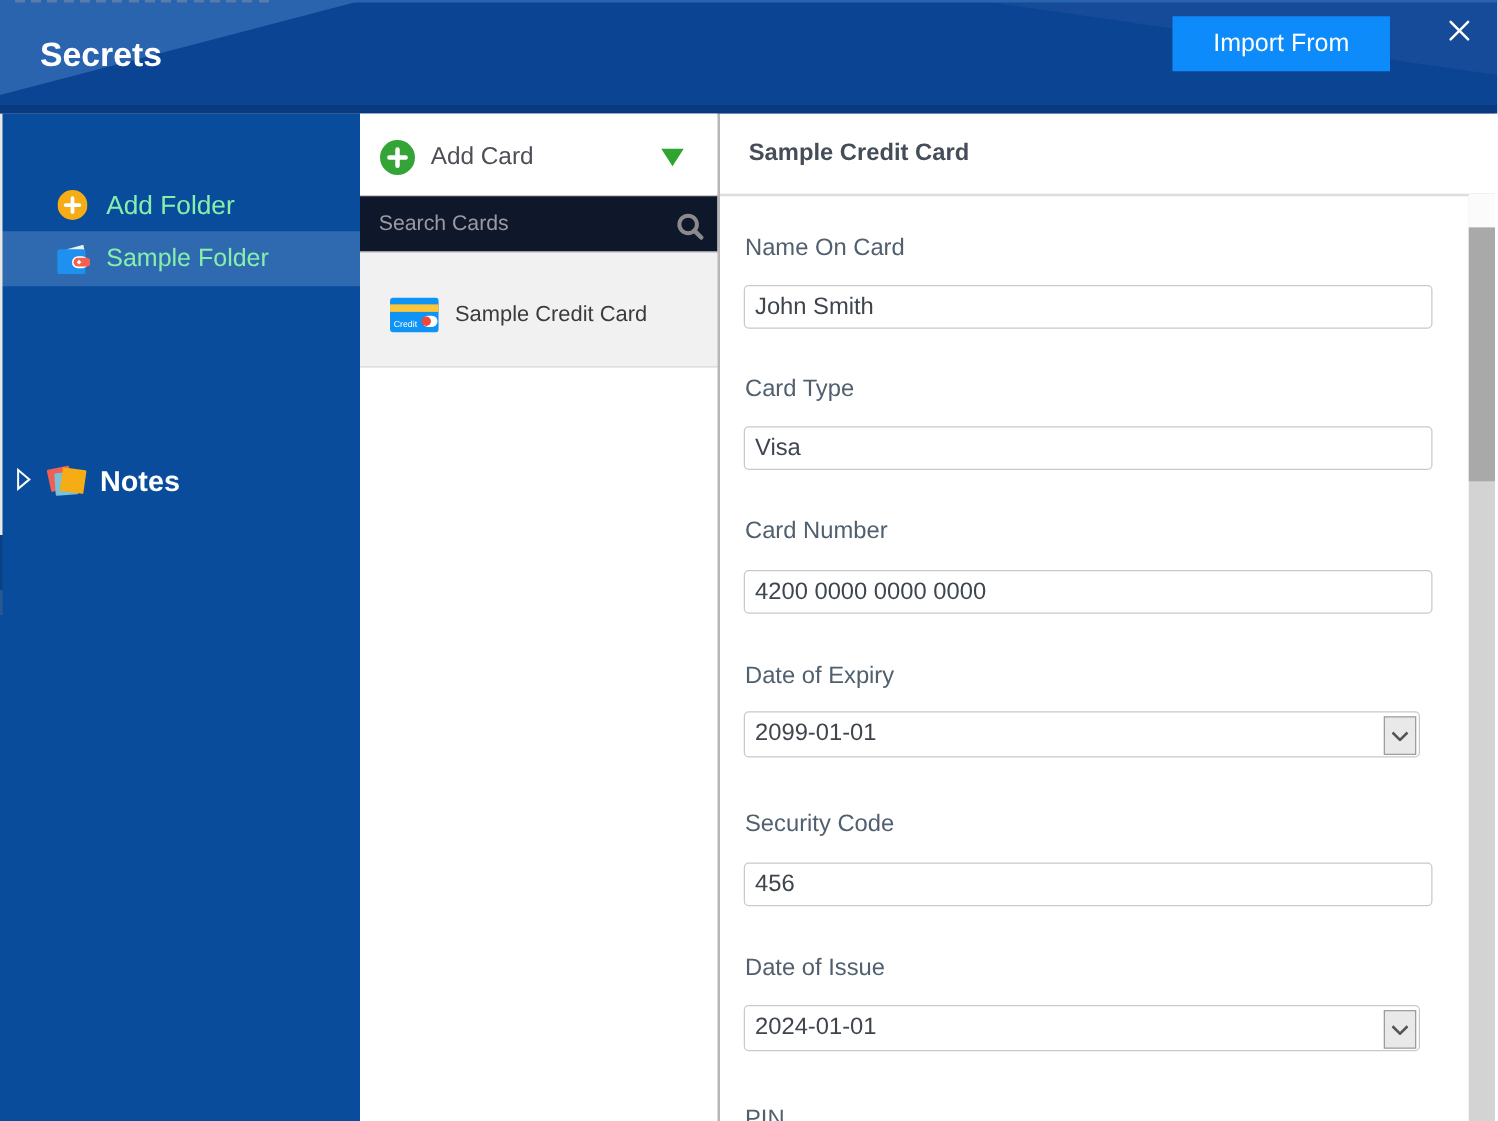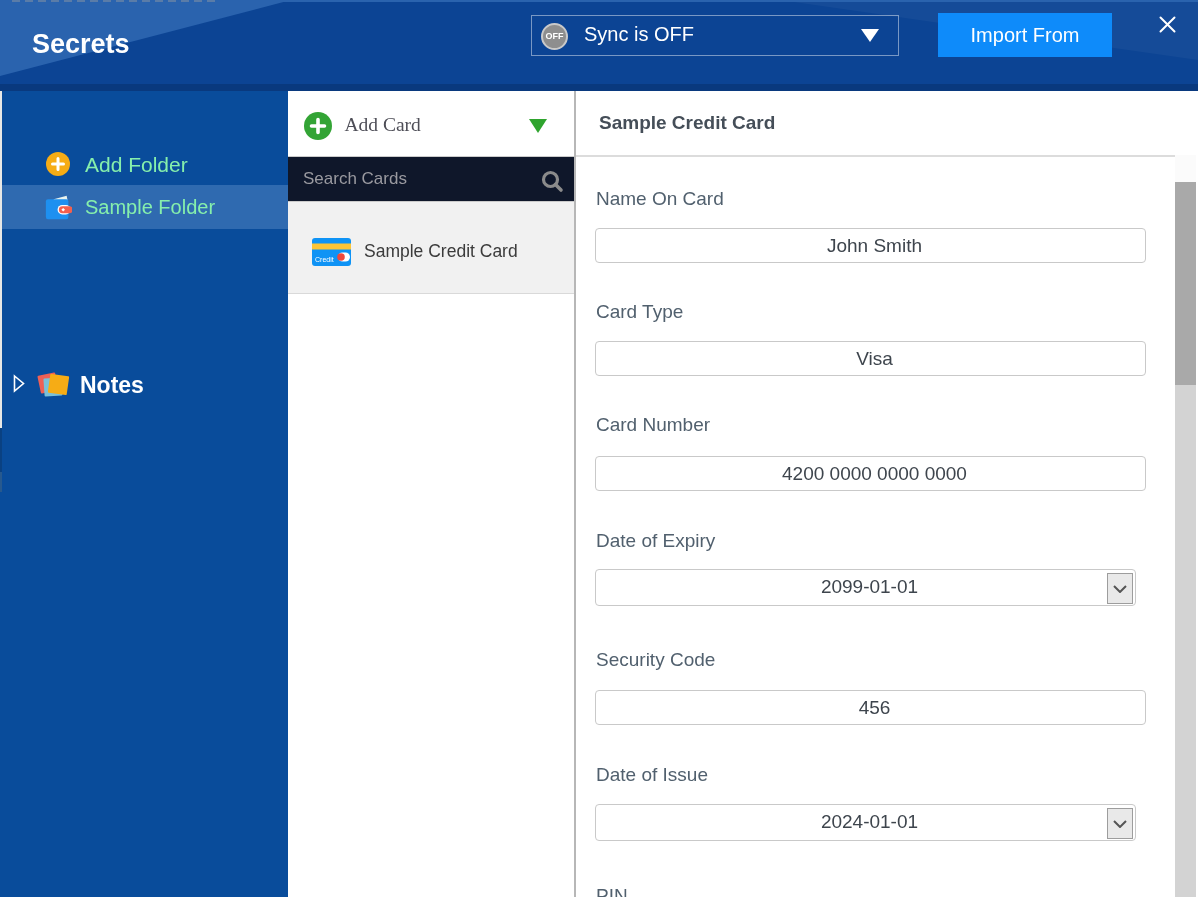--- a/index.html
+++ b/index.html
@@ -42,40 +42,40 @@
   #row-addfolder { top:53px; } #row-addfolder .txt { top:calc(50% + 1px); }
   #row-sample { top:94px; height:44px; background:#2f6ab0; } #row-sample .txt { font-size:20px; }
   #row-pass { top:159px; }
   #row-notes { top:226px;margin-top:48px; }
   .toplabel { font-weight:bold; font-size:23px; left:80px; }
   .sublabel { font-size:21px; left:85px; color:#86efac; }
 
   
   #midcol { left:288px; top:91px; width:286px; height:806px; background:#fff; }
   #divider { left:574px; top:91px; width:2px; height:806px; background:#b7b7b7; }
-  #addcardrow { left:0; top:0; width:286px; height:65px; background:#fff;font-family:Liberation Serif, serif; }
+  #addcardrow { left:0; top:0; width:286px; height:65px; background:#fff; }
   #addcircle { left:16px; top:21px; }
   #addcardtxt { left:56.5px; top:23px; font-size:19.5px; color:#4e4e57; }
   #addarrow { left:241px; top:28px; width:0; height:0;
     border-left:9px solid transparent; border-right:9px solid transparent; border-top:14px solid #2fa42e; }
   #searchbar { left:0; top:65px; width:286px; height:46px; background:#0f172a;
     border-top:1px solid #cbcbcb; border-bottom:1px solid #cbcbcb; }
   #searchtxt { left:15px; top:12px; font-size:17px; color:#9a9aa0; }
   #listitem { left:0; top:111px; width:286px; height:92px; background:#f1f1f1;
     border-bottom:1px solid #d9d9d9; }
   #carditem-txt { left:76px; top:39px; font-size:17.5px; color:#3b3b3b; }
 
   
   #rightpane { left:576px; top:91px; width:622px; height:806px; background:#fff; }
   #rp-heading { left:23px; top:21px; font-size:19px; font-weight:bold; color:#454e58; }
   #rp-sep { left:0px; top:64px; width:622px; height:1.5px; background:#dcdcdc; }
   .flabel { position:absolute; left:20px; font-size:19px; color:#51606e; }
   .finput { position:absolute; left:19px; width:551px; height:35px; background:#fff;
     border:1px solid #c9c9c9; border-radius:4px; font-size:19px; color:#3e454d;
-    line-height:34px; padding-left:8px;text-align:center; }
+    line-height:34px; padding-left:8px; }
   .fselect { width:541px; height:37px; }
   .ddbtn { position:absolute; right:2px; top:2.5px; width:26px; height:31px;
     background:#e9e9e9; border:1px solid #9d9d9d; }
   .ddbtn svg { position:absolute; left:5px; top:11.5px; }
 
   
   #sb-track { left:1175px; top:155px; width:21px; height:742px; background:#d3d3d3; }
   #sb-white { left:1175px; top:155px; width:21px; height:27px; background:#fbfbfb; }
   #sb-thumb { left:1175px; top:182px; width:21px; height:203px; background:#a9a9a9; }
   #sb-right { left:1196px; top:91px; width:2px; height:806px; background:#fff; }
@@ -86,25 +86,20 @@
   #leftedge3 { left:0; top:472px; width:2px; height:20px; background:#27598e; }
 </style>
 </head>
 <body>
 
   <div class="abs" id="header">
     <div class="abs" id="hdr-tri"></div>
     <div class="abs" id="hdr-tri2"></div>
     <div class="abs" id="topline"></div>
     <div class="abs" id="secrets">Secrets</div>
-    <div class="abs" id="sync">
-      <div class="abs" id="offbadge">OFF</div>
-      <div class="abs" id="synctext">Sync is OFF</div>
-      <div class="abs" id="syncarrow"></div>
-    </div>
     <div class="abs" id="importbtn">Import From</div>
     <svg class="abs" id="closex" viewBox="0 0 17 17">
       <path d="M1.5 1.5 L15.5 15.5 M15.5 1.5 L1.5 15.5" stroke="#fff" stroke-width="2" stroke-linecap="round"></path>
     </svg>
   </div>
   <div class="abs" id="strip"></div>
   <div class="abs" id="stripshadow"></div>
 
   <div class="abs" id="sidebar">
     <div class="srow" id="row-addfolder">

